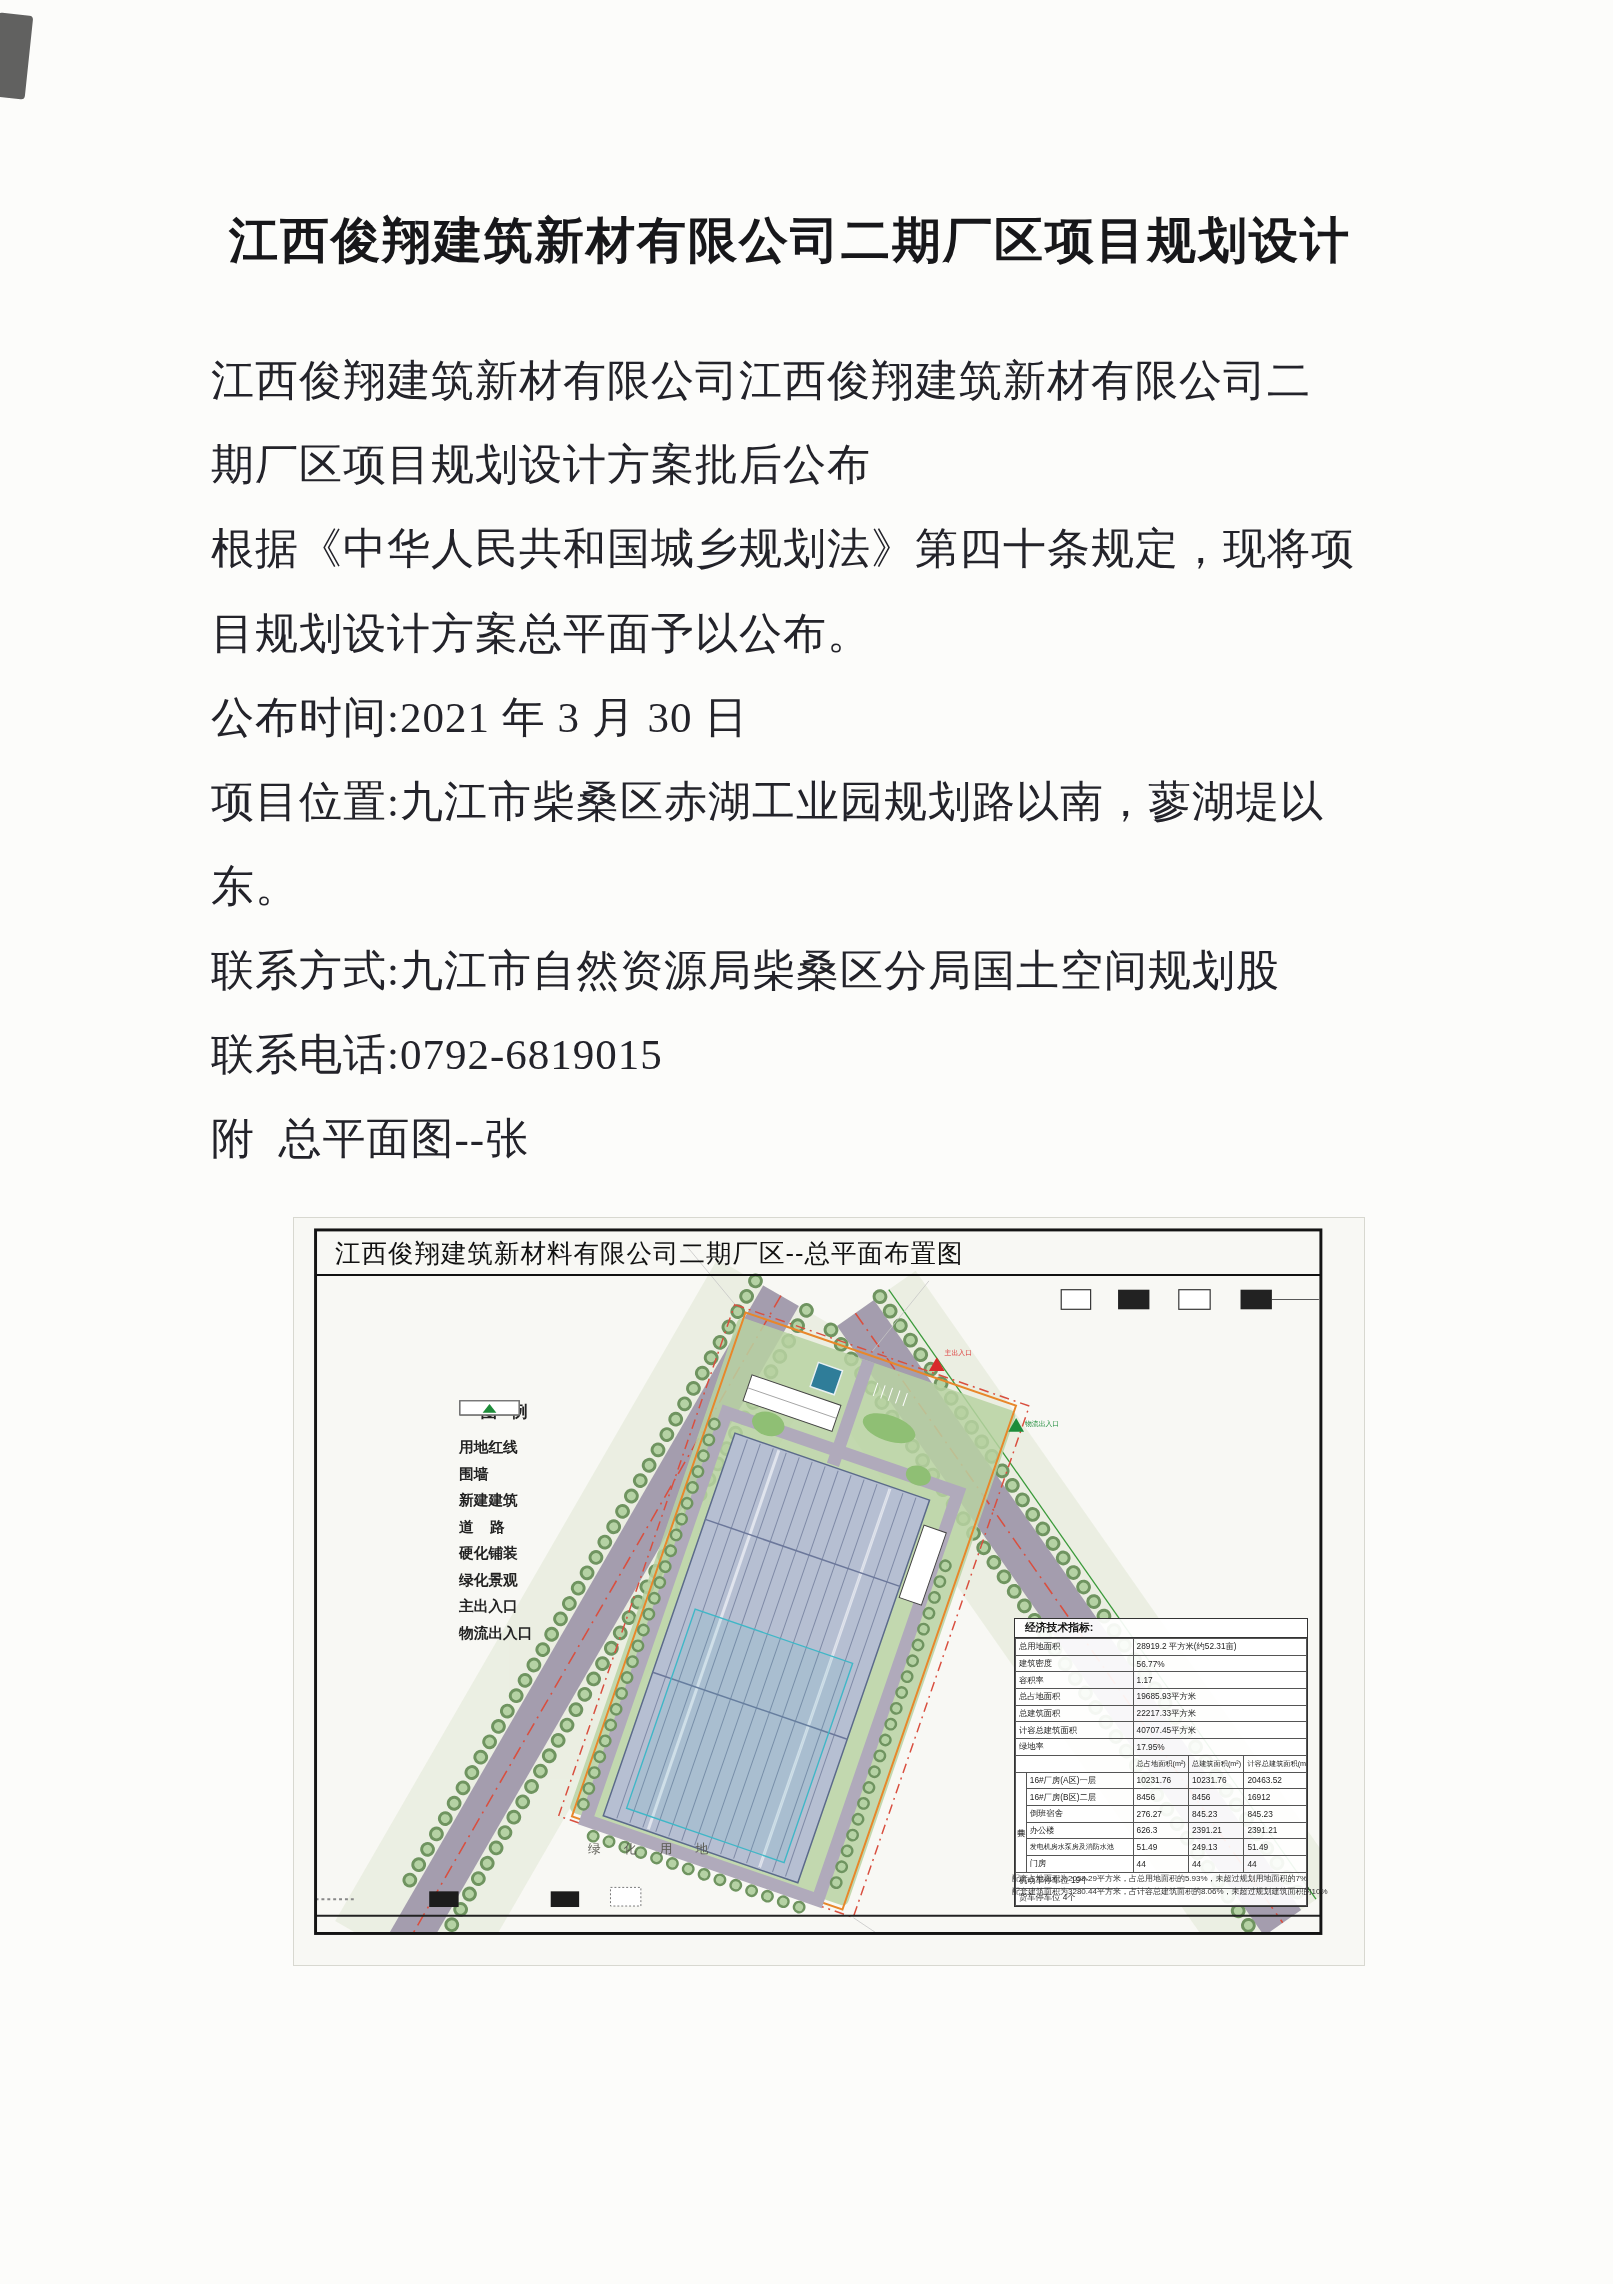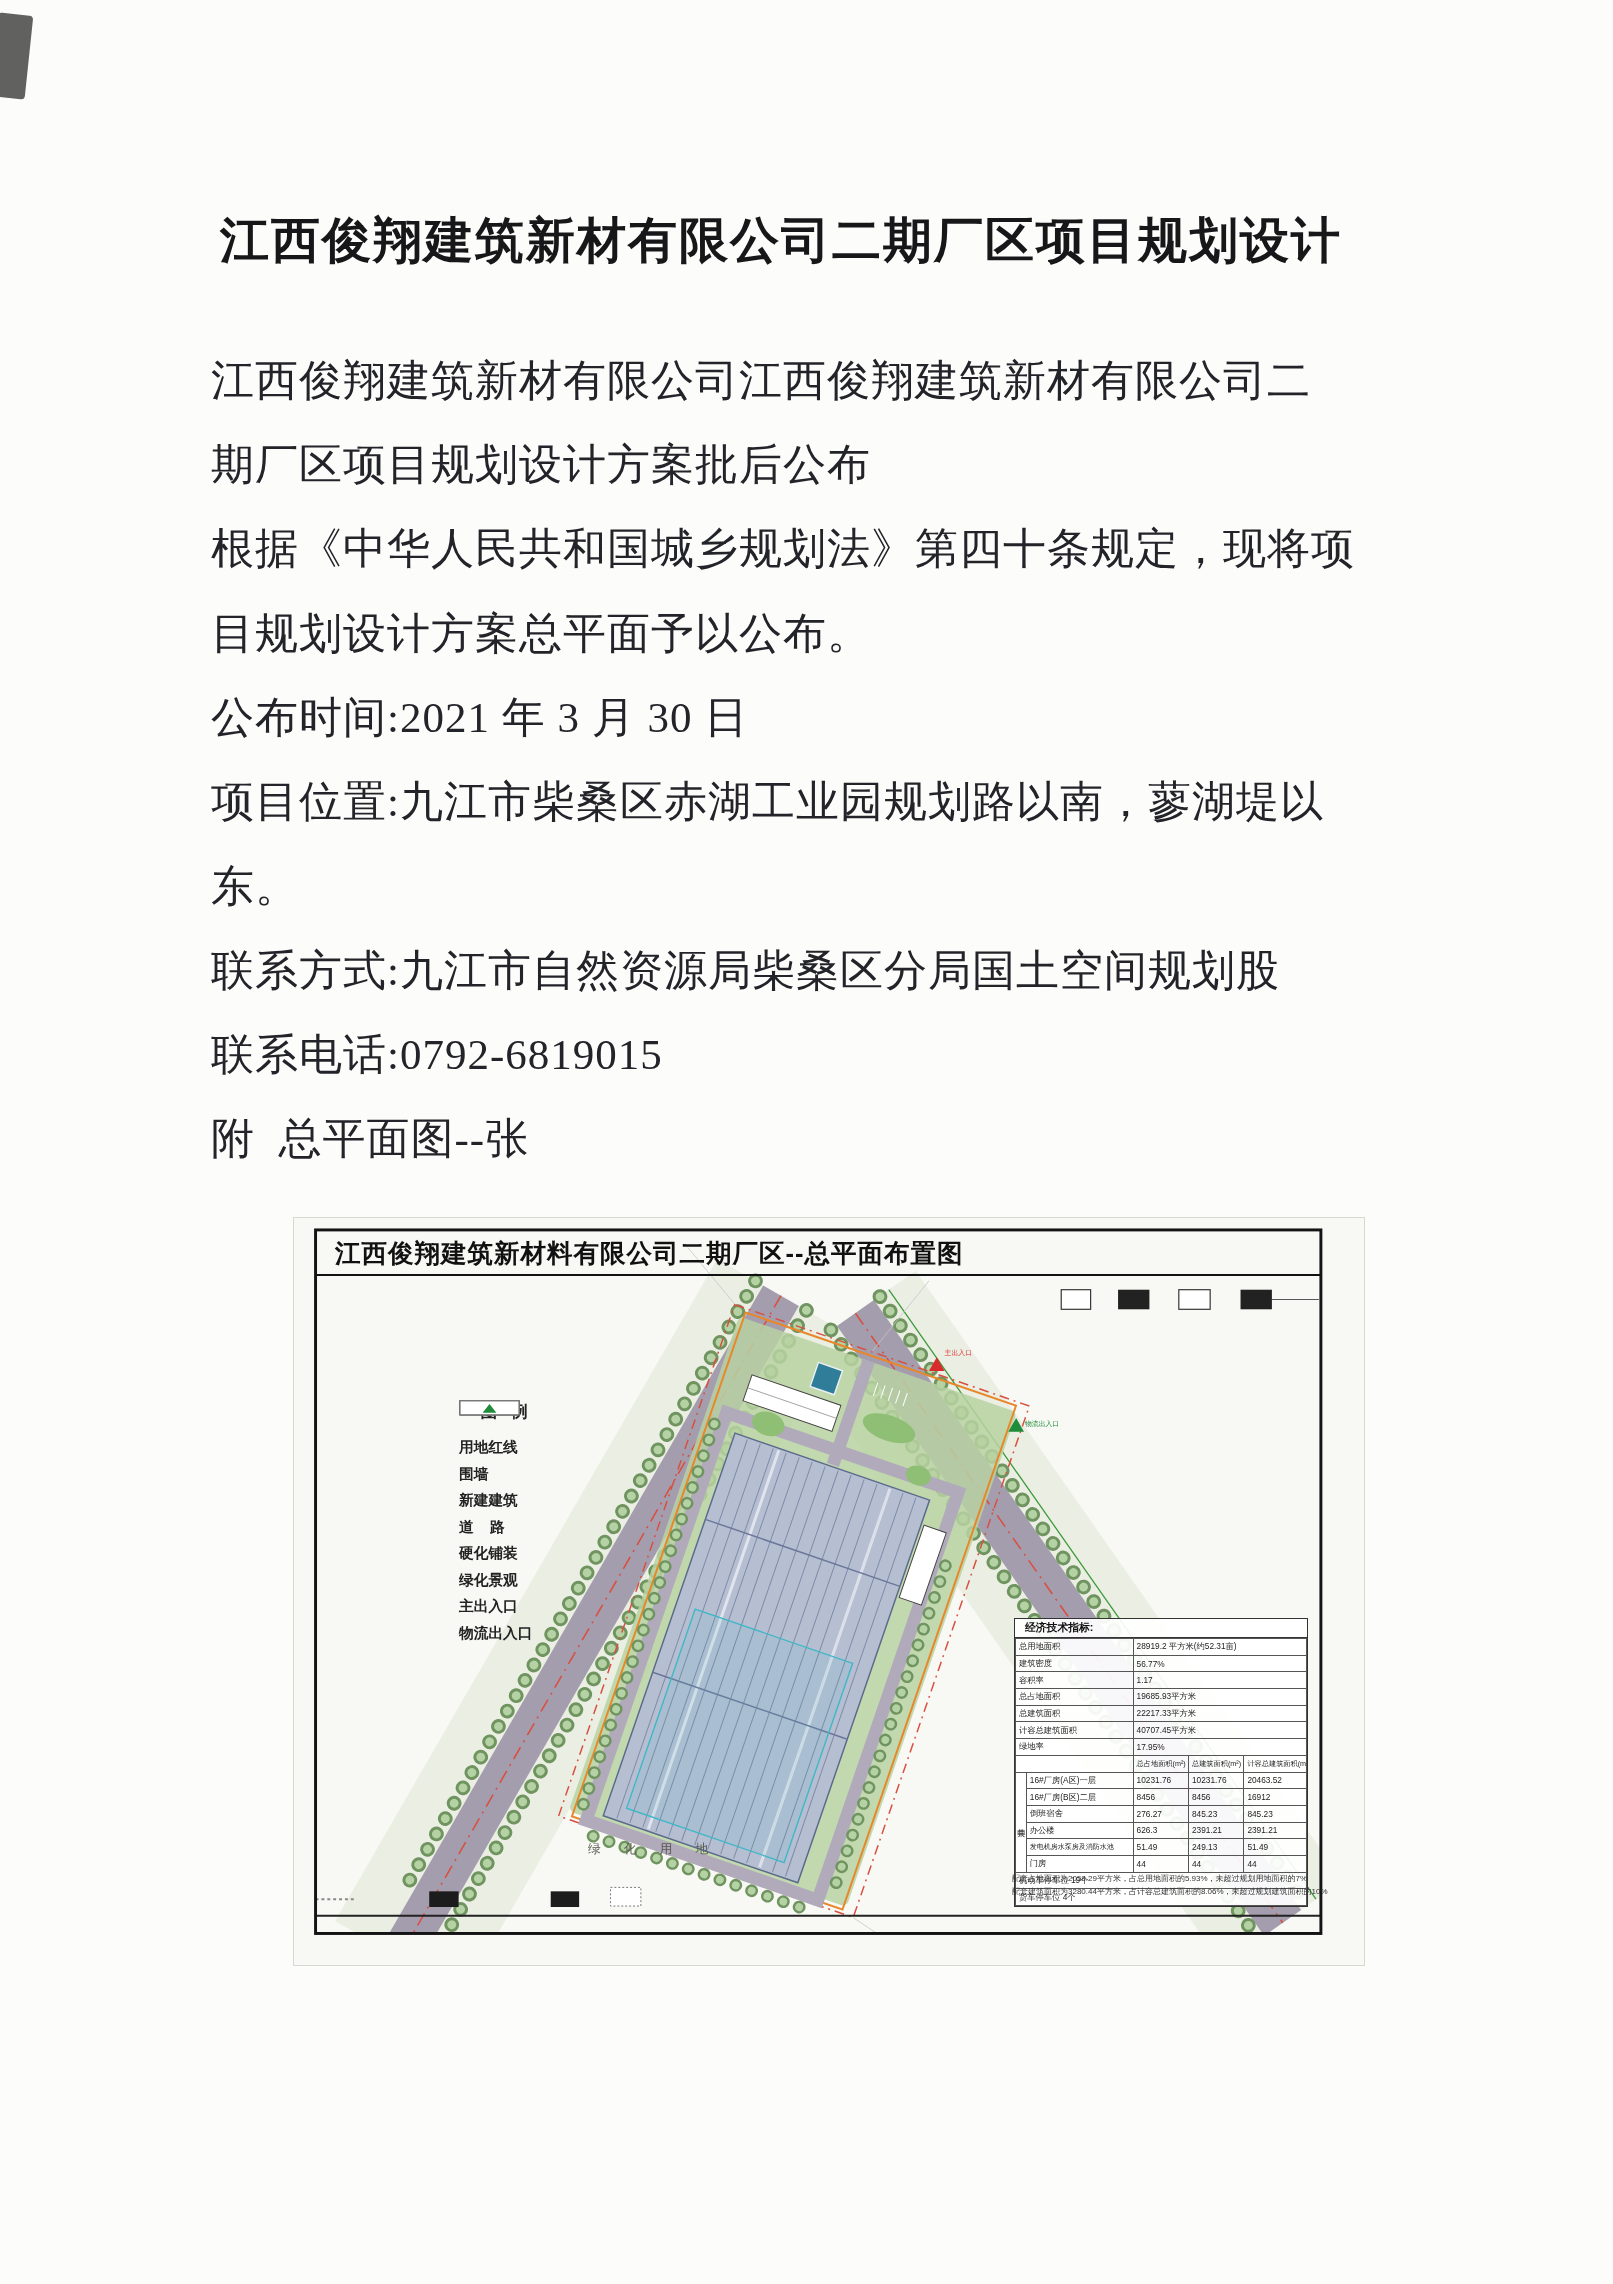--- a/index.html
+++ b/index.html
@@ -2,29 +2,29 @@
 <html><head>
 <meta charset="utf-8">
 <style>
   html,body{margin:0;padding:0;background:#e8e8e8;}
   #page{position:relative;width:1613px;height:2285px;background:#fcfcfa;overflow:hidden;
         font-family:"Liberation Serif","DejaVu Serif",serif;color:#1c1c1e;}
   
   .smudge{position:absolute;left:-5.9px;top:13.7px;width:35px;height:84px;background:#3a3a3a;
           opacity:.8;transform:rotate(6deg);border-radius:3.9px;}
   
-  .doc-title{position:absolute;left:211px;top:202px;width:1140px;text-align:center;
+  .doc-title{position:absolute;left:211px;top:202px;width:1140px;text-align:right;
              font-weight:bold;font-size:49px;line-height:78px;letter-spacing:2px;color:#17171a;}
   .doc-line{position:absolute;left:211px;width:1176px;font-size:43px;line-height:51px;
             letter-spacing:1px;white-space:pre;color:#23232a;}
   
   #plan{position:absolute;left:294px;top:1218px;width:1070px;height:747px;background:#f8f8f4;
         box-shadow:0 0 0 1px #d8d8d0;font-family:"Liberation Sans","DejaVu Sans",sans-serif;}
   #plan svg{position:absolute;left:0;top:0;}
-  .plan-title{position:absolute;left:41px;top:17.6px;width:980px;font-size:25.5px;font-weight:bold;
+  .plan-title{position:absolute;left:41px;top:17.6px;width:980px;font-size:25.5px;font-weight:normal;
               letter-spacing:1px;color:#111;}
   
   .legend{position:absolute;left:165px;top:182px;width:186px;}
   .legend-title{font-size:16.7px;font-weight:bold;letter-spacing:13.7px;color:#222;margin-left:21.6px;margin-bottom:7.8px;}
   .legend-row{display:flex;align-items:flex-end;height:26.5px;}
   .legend-row .ic{width:61px;height:15.7px;margin-right:11.8px;flex:none;}
   .legend-row .lb{font-size:14.7px;font-weight:600;color:#222;white-space:pre;}
   
   .itable{position:absolute;left:720px;top:400px;width:292px;background:rgba(255,255,255,.92);
           border:1.5px solid #333;}

